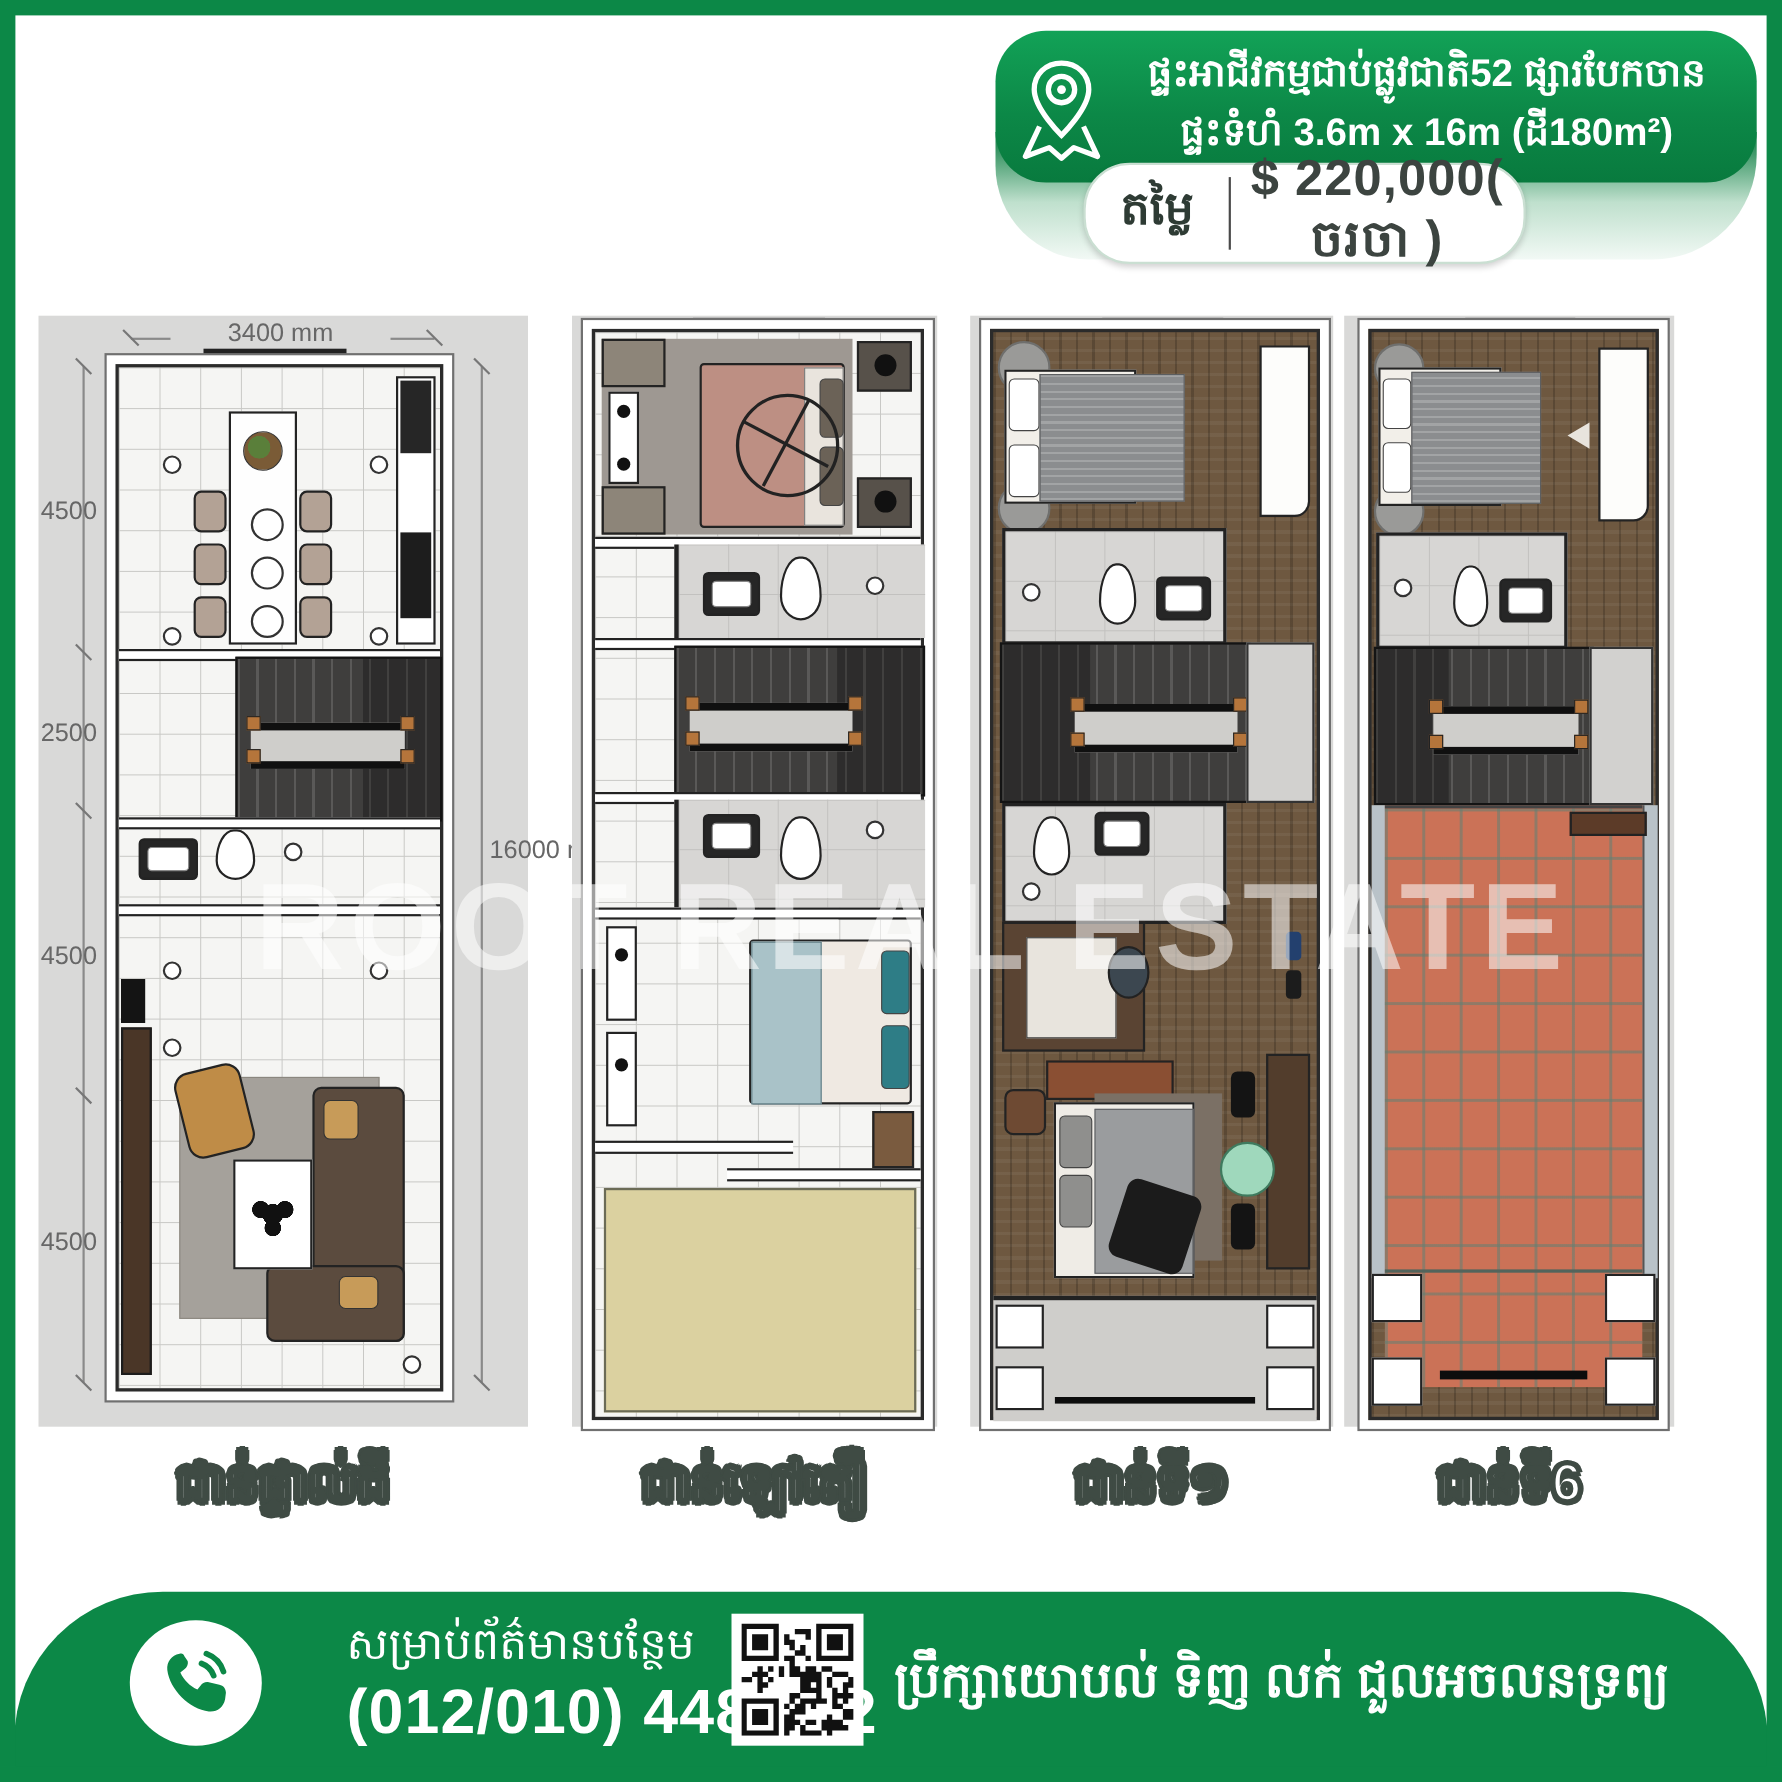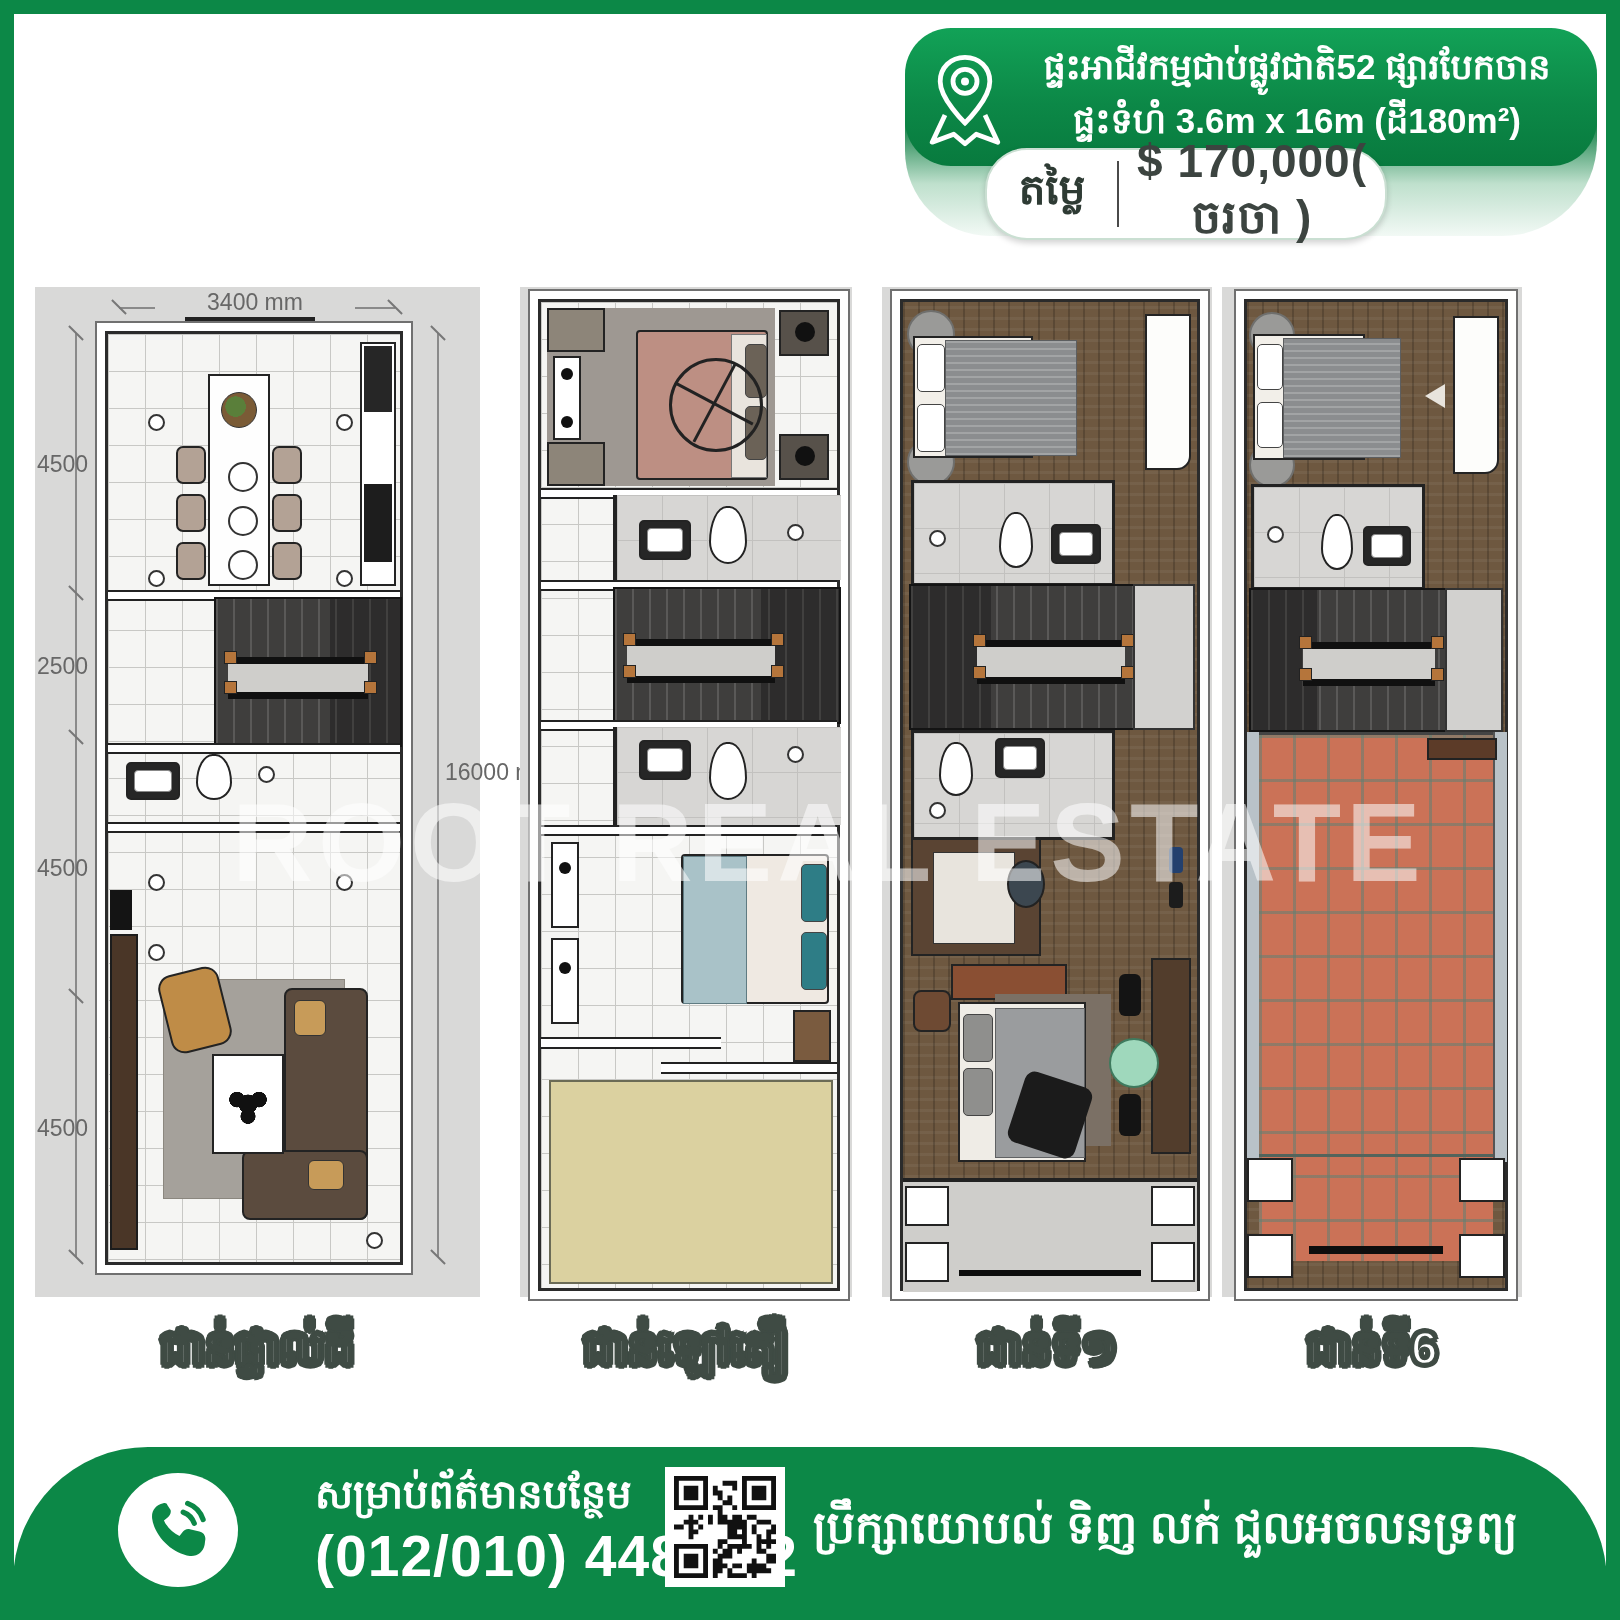--- a/index.html
+++ b/index.html
@@ -64,21 +64,21 @@
     text-shadow:3px 3px 0 var(--ink),-3px 3px 0 var(--ink),3px -3px 0 var(--ink),-3px -3px 0 var(--ink),0 4px 0 var(--ink),0 -4px 0 var(--ink),4px 0 0 var(--ink),-4px 0 0 var(--ink);
     z-index:15;}
   
   .watermark{position:absolute;left:232px;top:778px;width:1160px;z-index:20;
     font-size:112px;font-weight:bold;color:rgba(255,255,255,.55);letter-spacing:5px;white-space:nowrap;}
   
   .footer{position:absolute;left:13px;right:13px;bottom:13px;height:160px;background:var(--green);
     border-radius:135px 135px 0 0;z-index:30;}
   .phone-badge{position:absolute;left:105px;top:26px;width:120px;height:114px;background:#fff;border-radius:50%;
     display:flex;align-items:center;justify-content:center;}
-  .footer-info{position:absolute;left:302px;top:22px;font-size:40px;font-weight:bold;color:#fff;}
+  .footer-info{position:absolute;left:302px;top:22px;font-size:40px;font-weight:normal;color:#fff;}
   .footer-phone{position:absolute;left:302px;top:76px;font-size:57px;font-weight:bold;color:#fff;letter-spacing:1px;}
   .qr-tile{position:absolute;left:652px;top:20px;width:120px;height:120px;background:#fff;padding:9px;box-sizing:border-box;}
   .footer-services{position:absolute;left:800px;top:52px;font-size:45px;font-weight:bold;color:#fff;white-space:nowrap;}
 </style>
 </head>
 <body>
 
 <div class="canvas">
 
   <div class="badge">
@@ -91,21 +91,21 @@
         <path d="M25 80 L9 114 L36 104 L50 116 L64 104 L91 114 L75 80" fill="none" stroke="#fff" stroke-width="6" stroke-linejoin="round"></path>
       </svg>
       <div class="badge-text">
         <div class="badge-line1">ផ្ទះអាជីវកម្មជាប់ផ្លូវជាតិ52 ផ្សារបែកចាន</div>
         <div class="badge-line2">ផ្ទះទំហំ 3.6m x 16m (ដី180m²)</div>
       </div>
     </div>
     <div class="price-pill">
       <div class="price-label">តម្លៃ</div>
       <div class="price-divider"></div>
-      <div class="price-value">$ 170,000( ចរចា )</div>
+      <div class="price-value">$ 220,000( ចរចា )</div>
     </div>
   </div>
 
   <div class="panel" style="left:35px;width:445px;">
 
     <div class="dline" style="left:84px;top:20px;width:276px;height:2px;"></div>
     <div class="tick" style="left:74px;top:19px;"></div>
       <div class="tick" style="left:350px;top:19px;"></div>
     <div class="dim" style="left:120px;top:2px;width:200px;text-align:center;background:var(--panel);">3400 mm</div>
     <div class="dline" style="left:40px;top:46px;width:2px;height:924px;"></div>

